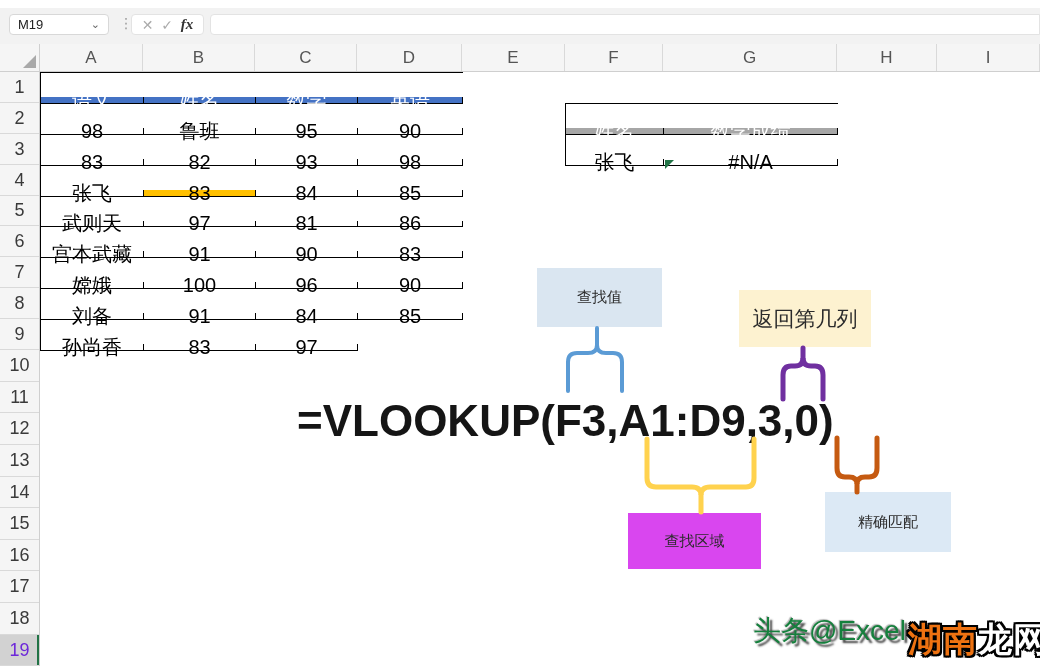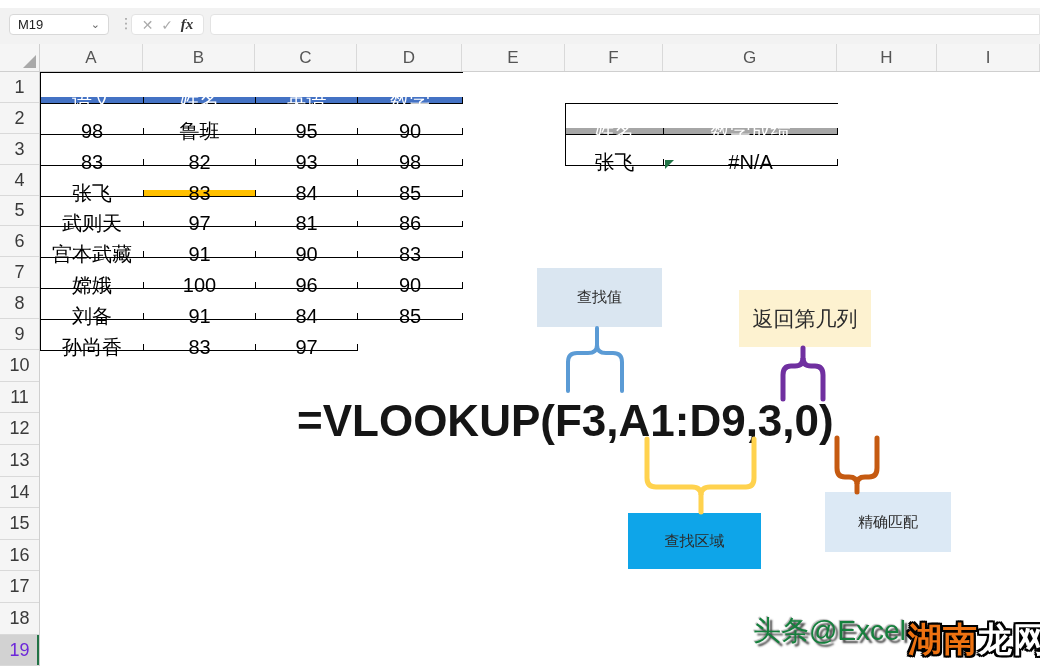--- a/index.html
+++ b/index.html
@@ -69,21 +69,21 @@
   .formula-big{
     position:absolute;left:297px;top:396px;width:600px;height:48px;
     font-size:44px;font-weight:bold;color:#151515;letter-spacing:0px;white-space:nowrap;
   }
   .callout{
     position:absolute;display:flex;align-items:center;justify-content:center;
     font-size:15px;color:#2b2b2b;box-sizing:border-box;
   }
   #co-lookup-value{left:537px;top:268px;width:125px;height:59px;background:#DAE6F1;}
   #co-return-col{left:739px;top:290px;width:132px;height:57px;background:#FDF2D0;font-size:21px;}
-  #co-lookup-range{left:628px;top:513px;width:133px;height:56px;background:#0ea5e9;}
+  #co-lookup-range{left:628px;top:513px;width:133px;height:56px;background:#d946ef;}
   #co-exact-match{left:825px;top:492px;width:126px;height:60px;background:#DCE9F5;}
   .braces{position:absolute;left:0;top:0;width:1040px;height:666px;pointer-events:none;}
   
   .wm-back{
     position:absolute;left:753px;top:612px;font-size:28px;color:#15803d;white-space:nowrap;
     text-shadow:3px 3px 2px rgba(45,45,45,.9), -1px -1px 1px rgba(45,45,45,.35);
   }
   .wm-front{
     position:absolute;left:908px;top:617px;font-size:34px;font-weight:bold;white-space:nowrap;letter-spacing:1px;
     text-shadow:-2px -2px 0 #000,2px -2px 0 #000,-2px 2px 0 #000,2px 2px 0 #000,0 2px 0 #000,2px 0 0 #000,0 -2px 0 #000,-2px 0 0 #000;
@@ -143,22 +143,22 @@
     <div class="rowhead" style="top:436px;height:32px">15</div>
     <div class="rowhead" style="top:468px;height:31px">16</div>
     <div class="rowhead" style="top:499px;height:32px">17</div>
     <div class="rowhead" style="top:531px;height:32px">18</div>
     <div class="rowhead selected" style="top:563px;height:31px">19</div>
   </div>
 
 <div id="score-table" class="sheet-table">
     <div class="cell th">语文</div>
     <div class="cell th">姓名</div>
+    <div class="cell th">数学</div>
     <div class="cell th">英语</div>
-    <div class="cell th">数学</div>
     <div class="cell">98</div>
     <div class="cell">鲁班</div>
     <div class="cell">95</div>
     <div class="cell">90</div>
     <div class="cell">83</div>
     <div class="cell">82</div>
     <div class="cell">93</div>
     <div class="cell">98</div>
     <div class="cell">张飞</div>
     <div class="cell hl">83</div>

